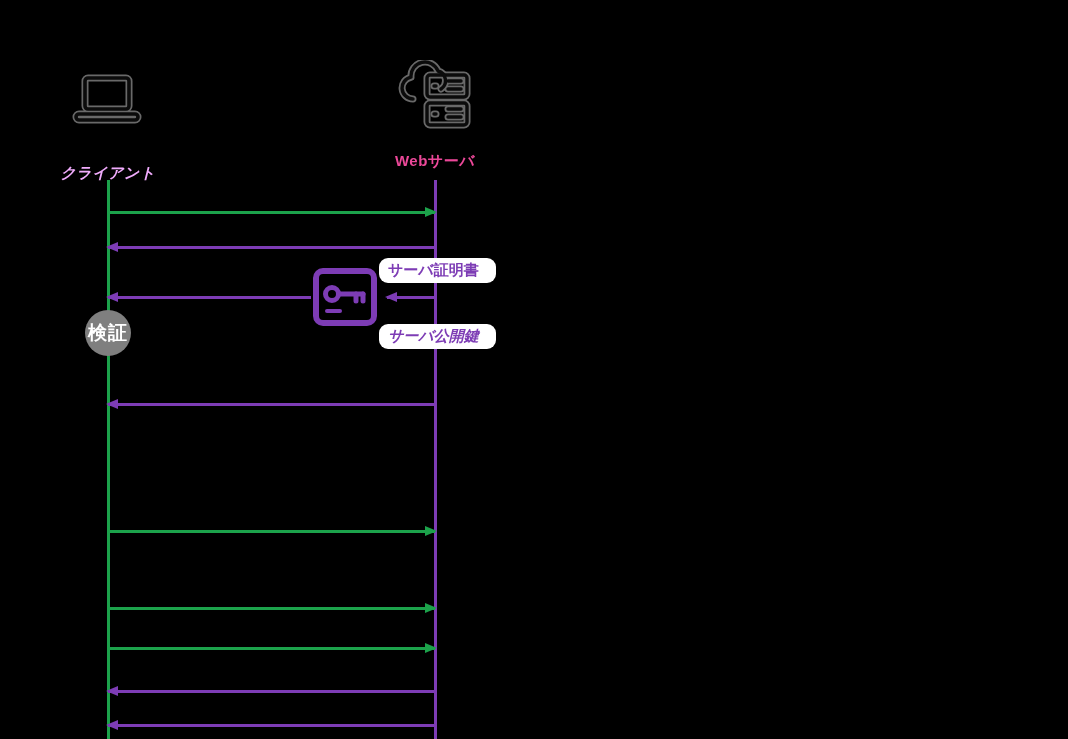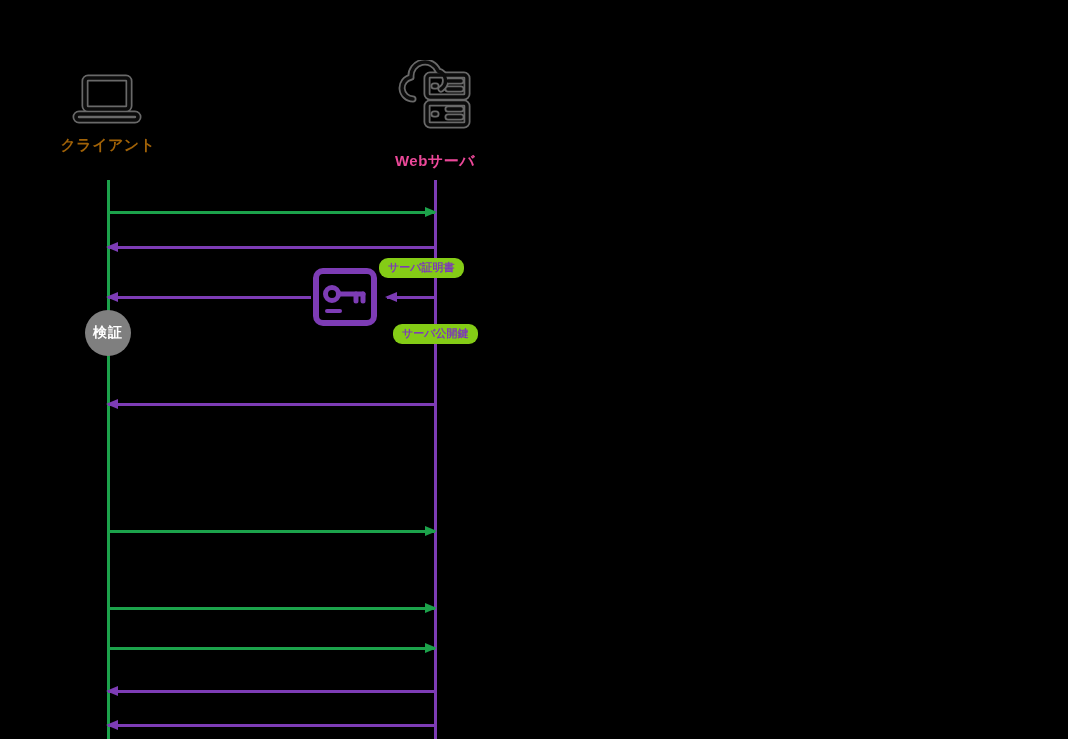--- a/index.html
+++ b/index.html
@@ -11,21 +11,21 @@
     font-family:"Liberation Sans","DejaVu Sans",sans-serif;
   }
   .actor-label{
     position:absolute;
     transform:translateX(-50%);
     font-size:15px;
     font-weight:600;
     letter-spacing:.5px;
     white-space:nowrap;
   }
-  .actor-label.client{left:108px;top:136px;color:#a16207;}
+  .actor-label.client{left:108px;top:164px;color:#f0abfc;font-style:italic;}
   .actor-label.server{left:435px;top:152px;color:#ec4899;}
 
   .lifeline{
     position:absolute;
     width:3px;
   }
   .arrow{
     position:absolute;
     height:3px;
   }
@@ -39,40 +39,40 @@
   .head.left{left:-2px;border-right:12px solid;}
   .head.right{right:-2px;border-left:12px solid;}
 
   .icon{position:absolute;}
   .icon.laptop{left:72px;top:74px;width:70px;height:52px;}
   .icon.server{left:398px;top:60px;width:74px;height:74px;}
   .icon.cert{left:312px;top:267px;width:66px;height:60px;}
 
   .pill{
     position:absolute;
-    background:#84cc16;
+    background:#ffffff;
     color:#7D3CB5;
-    font-size:11px;
+    font-size:15px;
     font-weight:bold;
-    padding:3px 9px 4px 9px;
+    padding:3px 17px 4px 9px;
     border-radius:9px;
     white-space:nowrap;
     line-height:1.2;
   }
   .pill.cert-label{left:379px;top:258px;}
-  .pill.key-label{left:393px;top:324px;}
+  .pill.key-label{left:379px;top:324px;font-style:italic;}
 
   .badge{
     position:absolute;
     left:85px;top:310px;
     width:46px;height:46px;
     border-radius:50%;
     background:#7F7F7F;
     color:#fff;
-    font-size:14px;
+    font-size:19px;
     font-weight:bold;
     display:flex;align-items:center;justify-content:center;
     letter-spacing:1px;
   }
 </style>
 </head>
 <body>
 
 <div class="stage" id="stage">
 

